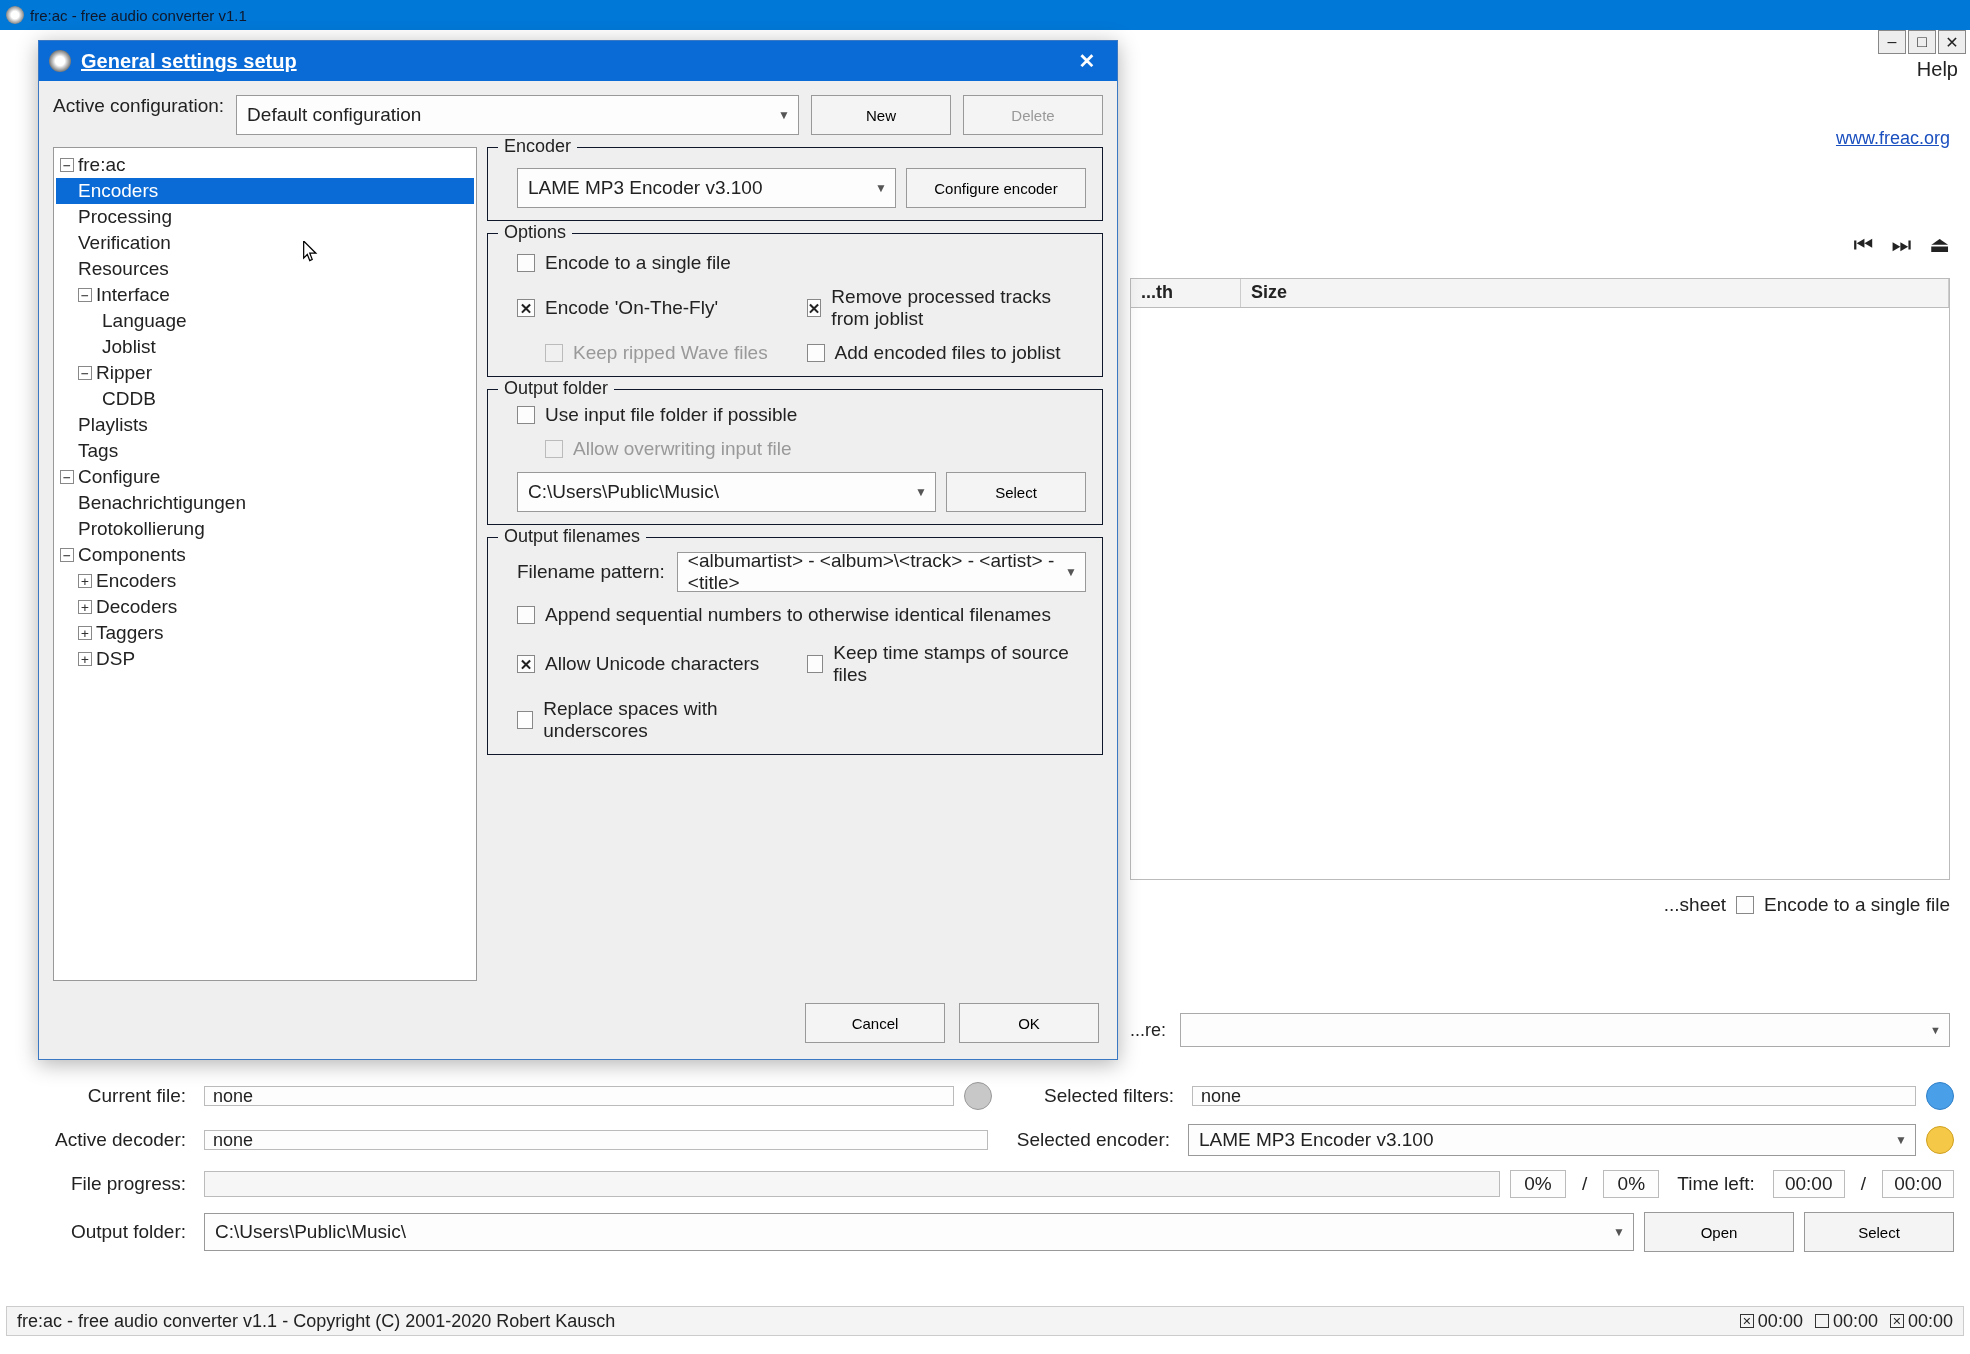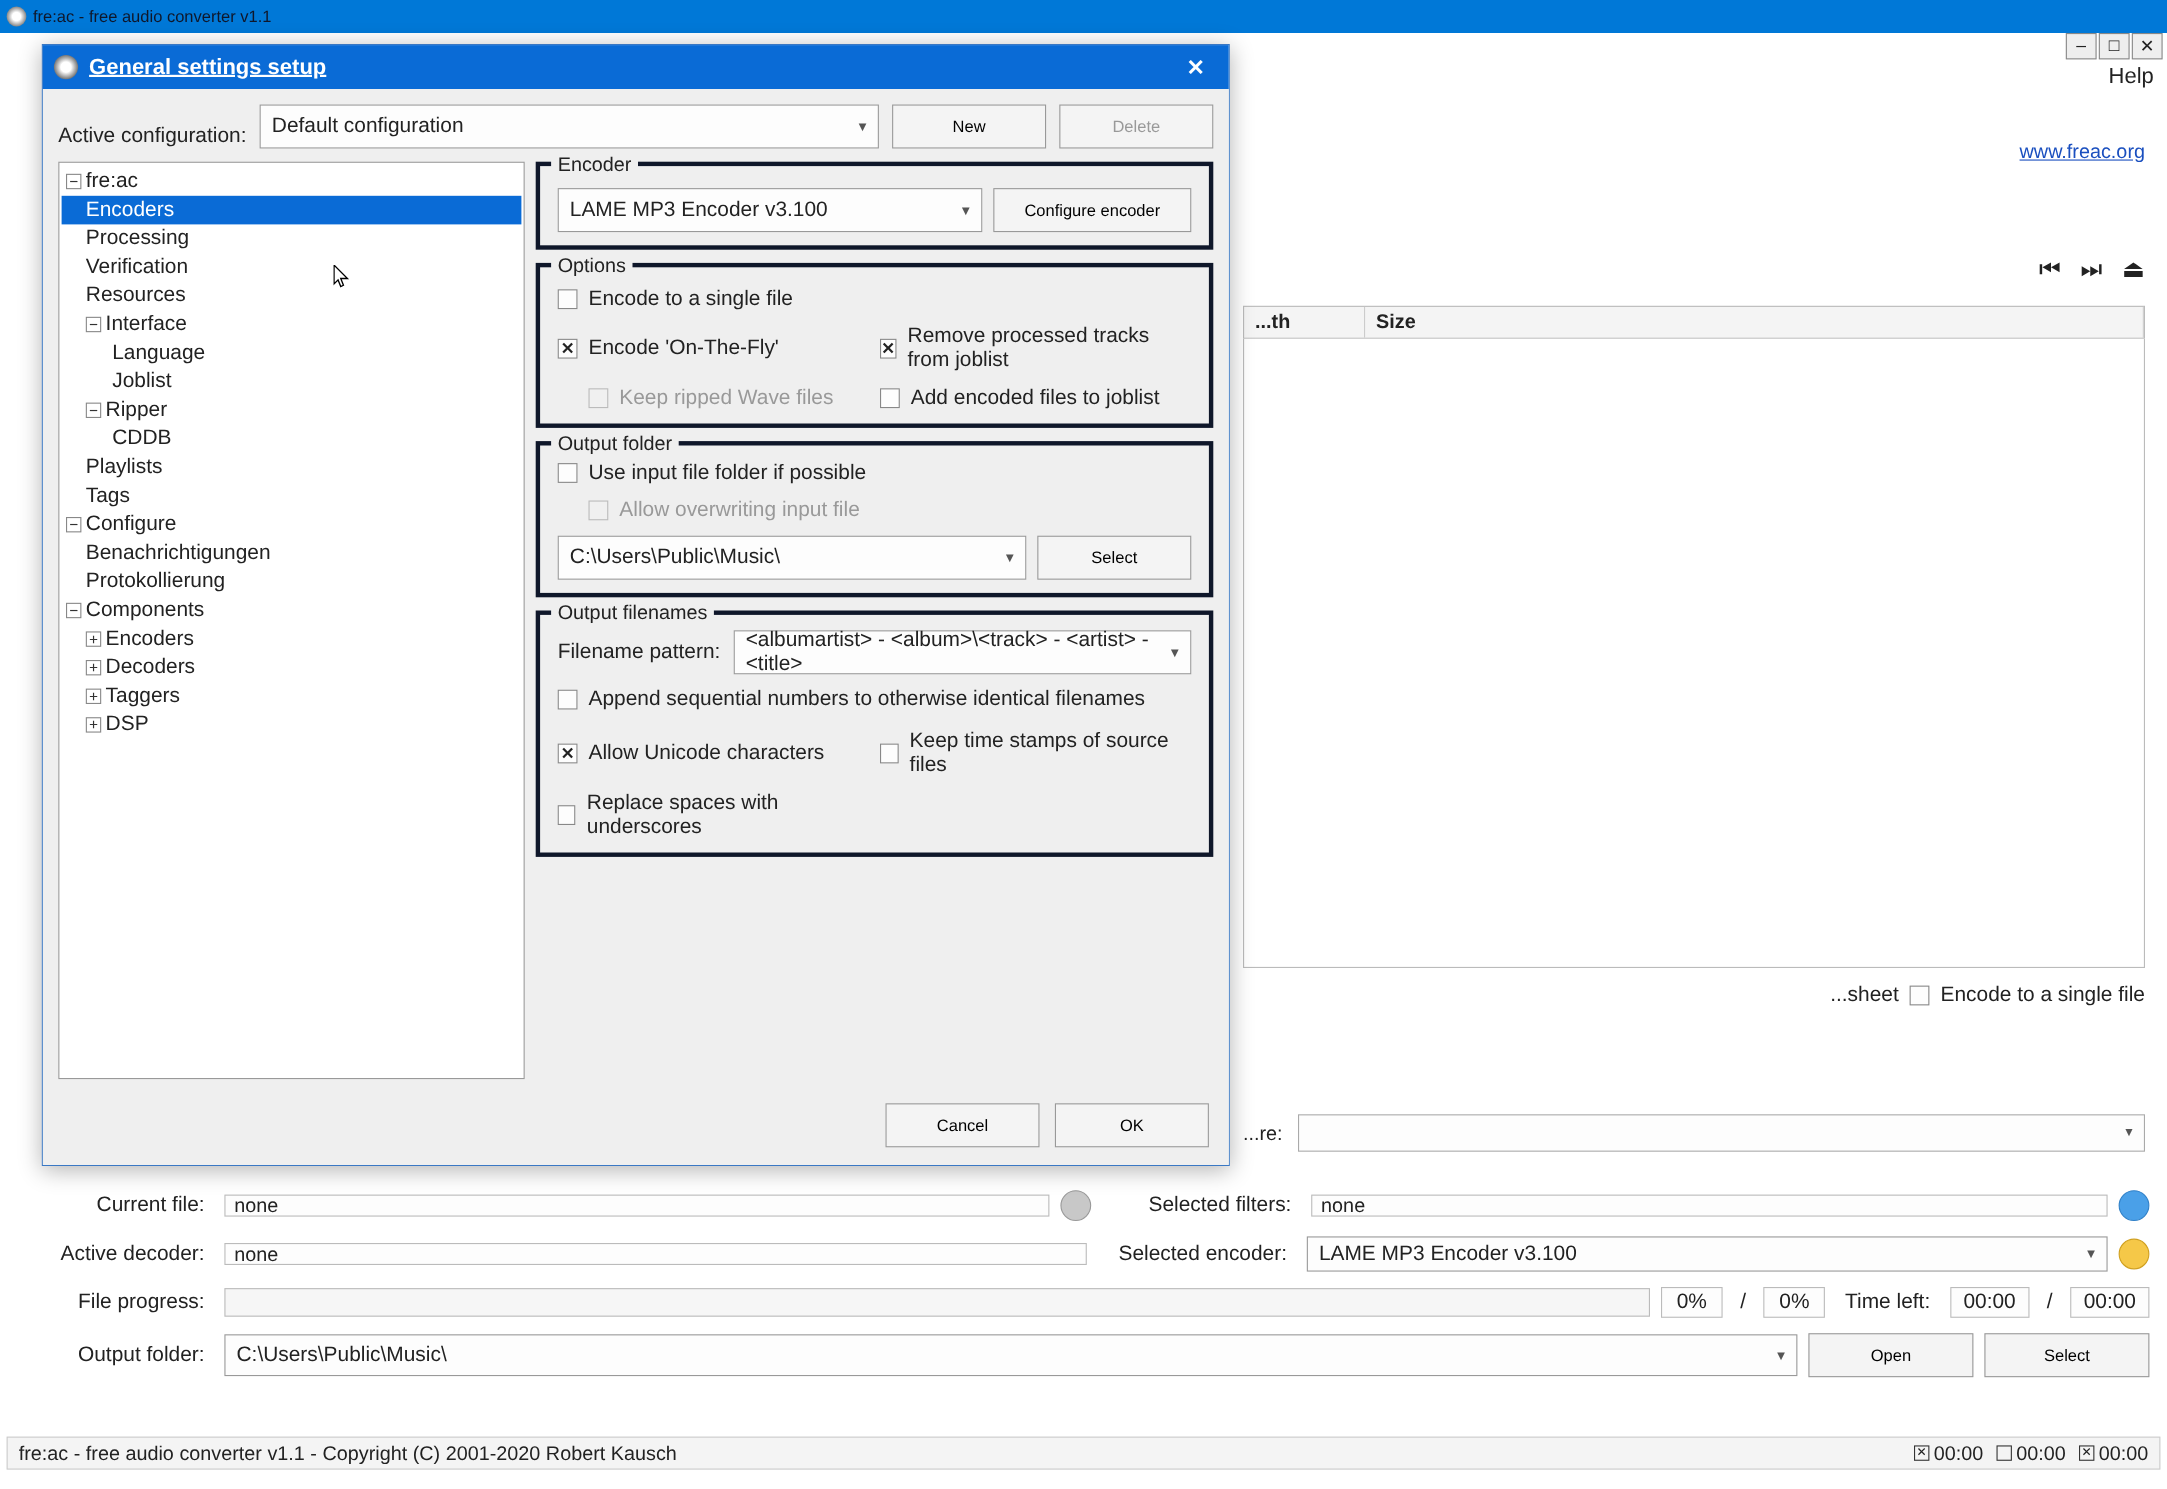--- a/index.html
+++ b/index.html
@@ -49,40 +49,40 @@
 .sq { width: 14px; height: 14px; border: 1px solid #333; display:inline-flex; align-items:center; justify-content:center; font-size: 11px; line-height: 1; }
 
 
 .dialog { position: absolute; left: 38px; top: 40px; width: 1080px; height: 1020px; background: #fff; border: 1px solid #3a78c4; box-shadow: 0 4px 20px rgba(0,0,0,0.3); display: flex; flex-direction: column; }
 .dlg-titlebar { height: 40px; background: #0a6bd6; color: #fff; display: flex; align-items: center; padding: 0 10px; font-size: 20px; font-weight: 600; }
 .dlg-titlebar .dlg-icon { width: 22px; height: 22px; margin-right: 10px; background: radial-gradient(circle,#fff 30%,#777 70%); border-radius: 50%; }
 .dlg-titlebar .dlg-title { flex: 1; text-decoration: underline; }
 .dlg-close { width: 40px; height: 100%; display:flex; align-items:center; justify-content:center; cursor:pointer; font-size: 20px; }
 
 .dlg-body { flex: 1; background: #efefef; padding: 14px; display: flex; flex-direction: column; gap: 12px; }
-.config-row { display: flex; align-items: flex-end; gap: 12px; }
+.config-row { display: flex; align-items: flex-start; gap: 12px; }
 .config-row label { font-size: 19px; }
 .combo { flex: 1; height: 40px; border: 1px solid #999; background: #fdfdfd; display: flex; align-items: center; padding: 0 10px; font-size: 19px; position: relative; cursor: pointer; }
 .combo .caret { position: absolute; right: 8px; top: 50%; transform: translateY(-50%); font-size: 12px; color: #555; }
 .btn { height: 40px; min-width: 140px; border: 1px solid #999; background: #f4f4f4; font-size: 15px; cursor: pointer; padding: 0 16px; }
 .btn.disabled { color: #999; cursor: default; }
 
 .dlg-main { flex: 1; display: flex; gap: 10px; min-height: 0; }
 
 
 .tree { width: 424px; border: 1px solid #999; background: #fff; padding: 4px 2px; overflow: auto; font-size: 19px; }
 .tree-item { padding: 2px 4px; display: flex; align-items: center; cursor: pointer; white-space: nowrap; }
 .tree-item.selected { background: #0a6bd6; color: #fff; }
 .expander { width: 14px; height: 14px; border: 1px solid #888; display: inline-flex; align-items: center; justify-content: center; font-size: 13px; line-height: 1; margin-right: 4px; background: #fff; color: #333; font-family: monospace; }
 .tree-indent-1 { padding-left: 22px; }
 .tree-indent-2 { padding-left: 46px; }
 
 
 .right-panel { flex: 1; display: flex; flex-direction: column; gap: 12px; }
-.fieldset { border: 4px solid #0f172a; background: #efefef; padding: 14px 16px 12px 16px; position: relative; }
+.fieldset { border: 1px solid #0f172a; background: #efefef; padding: 14px 16px 12px 29px; position: relative; }
 .fieldset .legend { position: absolute; top: -12px; left: 10px; background: #efefef; padding: 0 6px; font-size: 18px; }
 .enc-row { display: flex; gap: 10px; margin-top: 6px; }
 .opts-grid { display: grid; grid-template-columns: 1fr 1fr; row-gap: 12px; column-gap: 10px; margin-top: 4px; }
 .chk { display: flex; align-items: center; gap: 10px; cursor: pointer; font-size: 19px; }
 .chk.indent { padding-left: 28px; }
 .chk.disabled { color: #999; cursor: default; }
 .chkbox { width: 18px; height: 18px; border: 1px solid #888; background: #fdfdfd; display:inline-flex; align-items:center; justify-content:center; font-size: 15px; line-height: 1; font-weight: 700; }
 .chkbox.disabled { border-color: #bbb; background: #f0f0f0; }
 .folder-row { display: flex; gap: 10px; }
 .pattern-row { display: flex; align-items: center; gap: 12px; }

